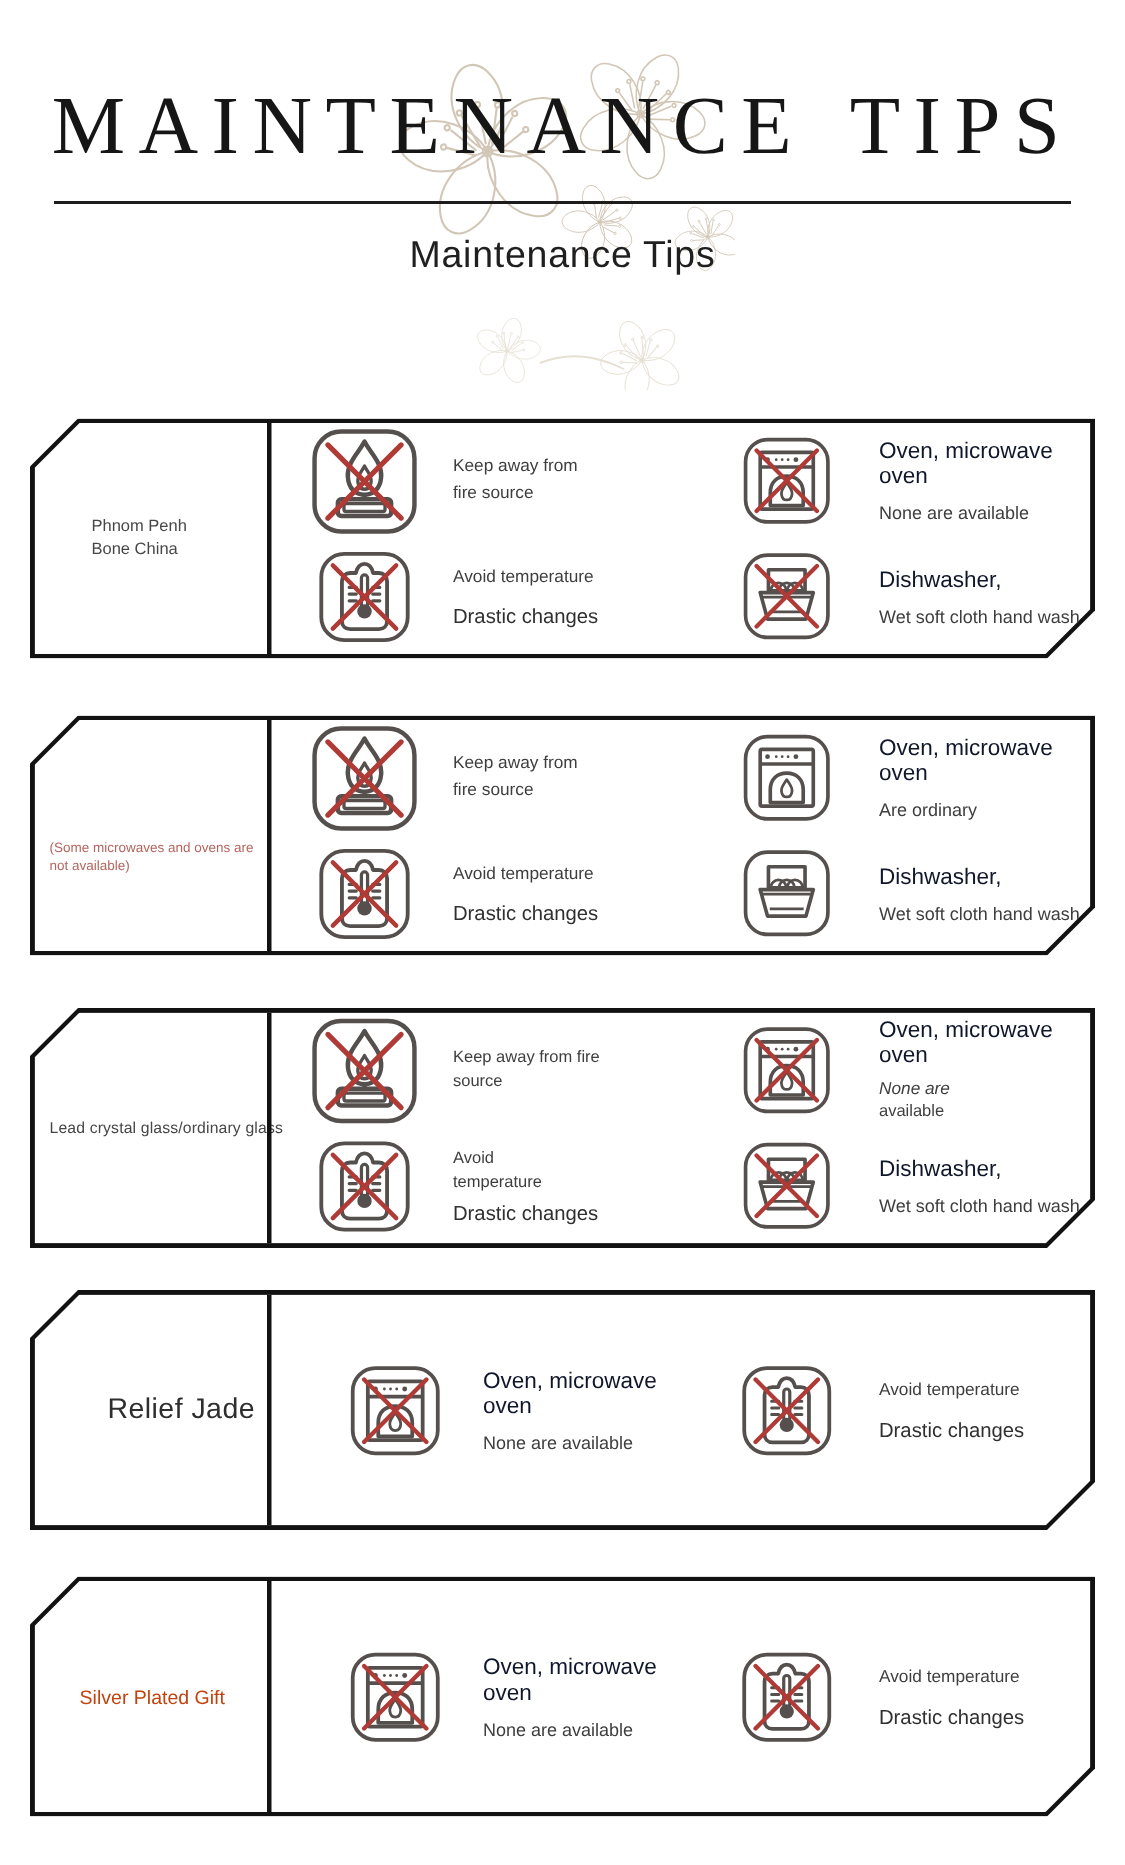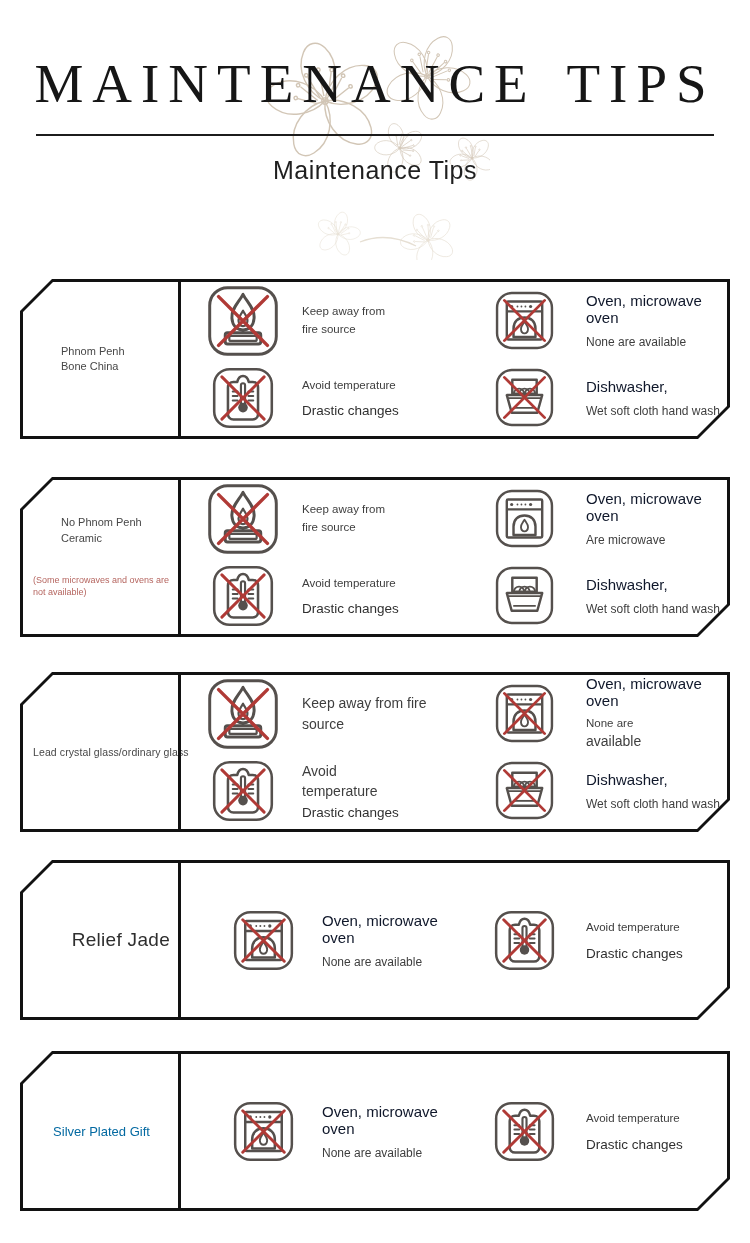--- a/index.html
+++ b/index.html
@@ -28,40 +28,40 @@
   .panel-inner { position:absolute; inset:3px; background:#ffffff;
       clip-path:polygon(30px 0, 100% 0, 100% calc(100% - 30px), calc(100% - 30px) 100%, 0 100%, 0 30px); }
   .vdivider { position:absolute; left:155px; top:0; bottom:0; width:3px; background:#121212; }
 
   .label-zone { position:absolute; left:0; top:0; bottom:0; width:155px;
       display:flex; flex-direction:column; justify-content:center; padding:0 8px 0 10px; }
   .label { color:#474747; }
   .label-sm { font-size:11px; line-height:1.4; padding-left:28px; }
   .label-one { font-size:10.5px; white-space:nowrap; text-align:center; padding-left:0; letter-spacing:0.1px; }
   .label-big { font-size:19px; color:#2e2e2e; text-align:right; letter-spacing:0.3px; }
-  .label-med { font-size:13px; color:#0369a1; text-align:center; }
+  .label-med { font-size:13px; color:#c2410c; text-align:center; }
   .label span { display:block; }
   .note { margin-top:28px; font-size:9px; line-height:1.35; color:#b5655f; }
 
   .right-zone { position:absolute; left:158px; right:0; top:0; bottom:0; display:grid; }
   .grid4 { grid-template-columns:272px 1fr; grid-template-rows:50% 50%; }
   .row2  { grid-template-columns:272px 1fr; grid-template-rows:100%; }
   .cell { display:flex; align-items:center; }
   .cell.c1 { padding-left:24px; }
   .cell.c2 { padding-left:33px; }
   .row2 .cell.c1 { padding-left:44px; }
   .iconbox { width:76px; display:flex; justify-content:center; align-items:center; flex:0 0 auto; }
   .textcol { margin-left:21px; display:flex; flex-direction:column; justify-content:center; }
   .c2 .textcol { margin-left:24px; }
 
   .t-sm  { font-size:11.5px; line-height:1.5; color:#3e3e3e; }
-  .t-xs  { font-size:14px; line-height:1.45; color:#3e3e3e; }
+  .t-xs  { font-size:11px; line-height:1.45; color:#3e3e3e; }
   .t-lg  { font-size:15px;  color:#0f172a; }
   .t-md  { font-size:12px;  color:#3e3e3e; margin-top:9px; }
-  .t-md2 { font-size:11.5px; color:#3e3e3e; margin-top:7px; line-height:1.3; }
+  .t-md2 { font-size:11.5px; color:#3e3e3e; margin-top:7px; line-height:1.3;font-style:italic; }
   .t-big2{ font-size:13.5px; color:#303030; margin-top:9px; }
   span:empty { display:none; }
 
   
   svg.ic { display:block; }
   .ic-fire { width:74px; height:74px; }
   .ic-thermo { width:64px; height:64px; }
   .ic-oven, .ic-dish { width:61px; height:61px; }
   .row2 .ic-oven, .row2 .ic-thermo { width:63px; height:63px; }
   .u-body { color:#55504d; }
@@ -227,24 +227,20 @@
               <span class="t-md">Wet soft cloth hand wash</span>
             </span>
         </div>
       </div>
     </div>
   </div>
 
   <div class="panel m38">
     <div class="panel-inner">
       <div class="label-zone">
-        <div class="label label-sm">
-          <span>No Phnom Penh</span>
-          <span>Ceramic</span>
-        </div>
         <div class="note">(Some microwaves and ovens are not available)</div>
       </div>
       <div class="vdivider"></div>
       <div class="right-zone grid4">
         <div class="cell c1">
           <span class="iconbox">
             <svg class="ic ic-fire" viewBox="0 0 100 100">
                 <use class="u-body" href="#ic-fire"></use>
                 <use class="u-cross" href="#ic-cross"></use>
               </svg>
@@ -255,21 +251,21 @@
             </span>
         </div>
         <div class="cell c2">
           <span class="iconbox">
             <svg class="ic ic-oven" viewBox="0 0 100 100">
                 <use class="u-body" href="#ic-oven"></use>
               </svg>
             </span>
           <span class="textcol">
               <span class="t-lg">Oven, microwave oven</span>
-              <span class="t-md">Are microwave</span>
+              <span class="t-md">Are ordinary</span>
             </span>
         </div>
         <div class="cell c1">
           <span class="iconbox">
             <svg class="ic ic-thermo" viewBox="0 0 100 100">
                 <use class="u-body" href="#ic-thermo"></use>
                 <use class="u-cross" href="#ic-cross"></use>
               </svg>
             </span>
           <span class="textcol">

